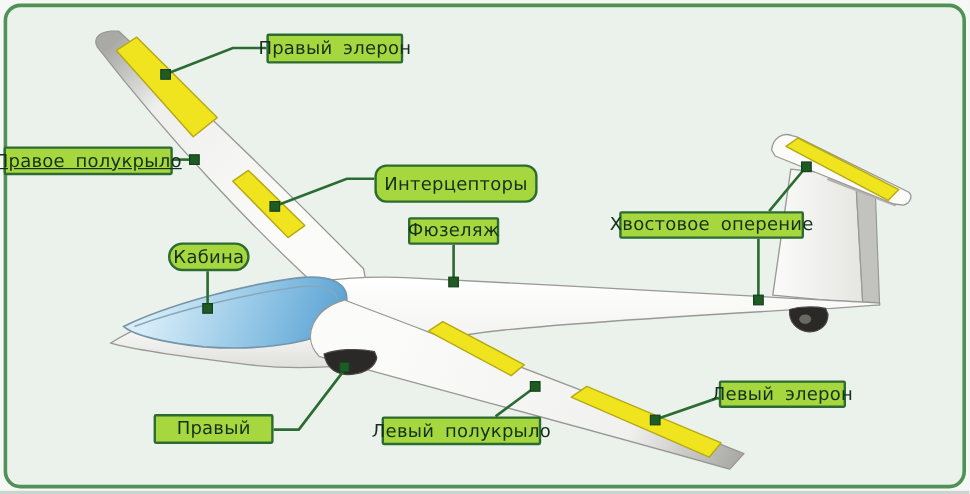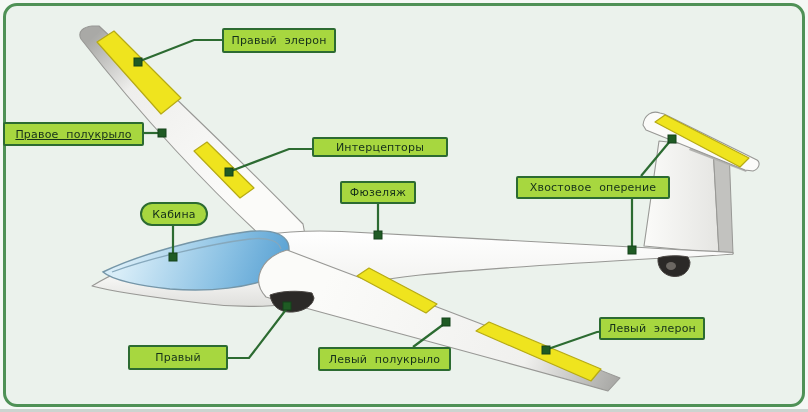--- a/index.html
+++ b/index.html
@@ -10,25 +10,25 @@
   }
   html,body{margin:0;padding:0;}
   body{background:var(--page-bg);font-family:"DejaVu Sans",sans-serif;}
   #stage{position:relative;width:808px;height:412px;overflow:hidden;background:var(--page-bg);}
   #panel{position:absolute;left:3px;top:3px;width:796px;height:398px;
          border:3px solid var(--frame);border-radius:14px;background:var(--panel-bg);box-sizing:content-box;}
   #bottom-strip{position:absolute;left:0;bottom:0;width:808px;height:3px;background:#ccd4d0;}
   #art{position:absolute;left:0;top:0;width:808px;height:412px;}
   .lbl{position:absolute;display:flex;align-items:center;justify-content:center;
        background:var(--label-fill);border:2px solid var(--label-border);border-radius:2px;
-       color:var(--label-text);font-size:11px;line-height:1;letter-spacing:.2px;word-spacing:4px;
+       color:var(--label-text);font-size:15px;line-height:1;letter-spacing:.2px;word-spacing:4px;
        white-space:nowrap;box-sizing:border-box;z-index:3;}
   #lbl-right-aileron {left:222px;top:28px; width:114px;height:25px;}
   #lbl-right-halfwing{left:3px;  top:122px;width:141px;height:24px;text-decoration:underline;}
-  #lbl-interceptors  {left:312px;top:137px;width:136px;height:20px;}
+  #lbl-interceptors  {left:312px;top:137px;width:136px;height:32px;border-radius:10px;}
   #lbl-fuselage      {left:340px;top:181px;width:76px; height:23px;}
   #lbl-tail-unit     {left:516px;top:176px;width:154px;height:23px;text-align:right;}
   #lbl-cabin         {left:140px;top:202px;width:68px; height:24px;border-radius:12px;}
   #lbl-chassis       {left:128px;top:345px;width:100px;height:25px;}
   #lbl-left-halfwing {left:318px;top:347px;width:133px;height:24px;}
   #lbl-left-aileron  {left:599px;top:317px;width:106px;height:23px;}
   .leader{stroke:var(--leader);stroke-width:2.2;fill:none;}
   .dot{fill:var(--leader-dot);stroke:var(--leader-dot-border);stroke-width:1;}
   .stripe{fill:var(--highlight);stroke:var(--highlight-border);stroke-width:1.2;stroke-linejoin:round;}
   .airframe{stroke:var(--outline);stroke-width:1.1;stroke-linejoin:round;}

